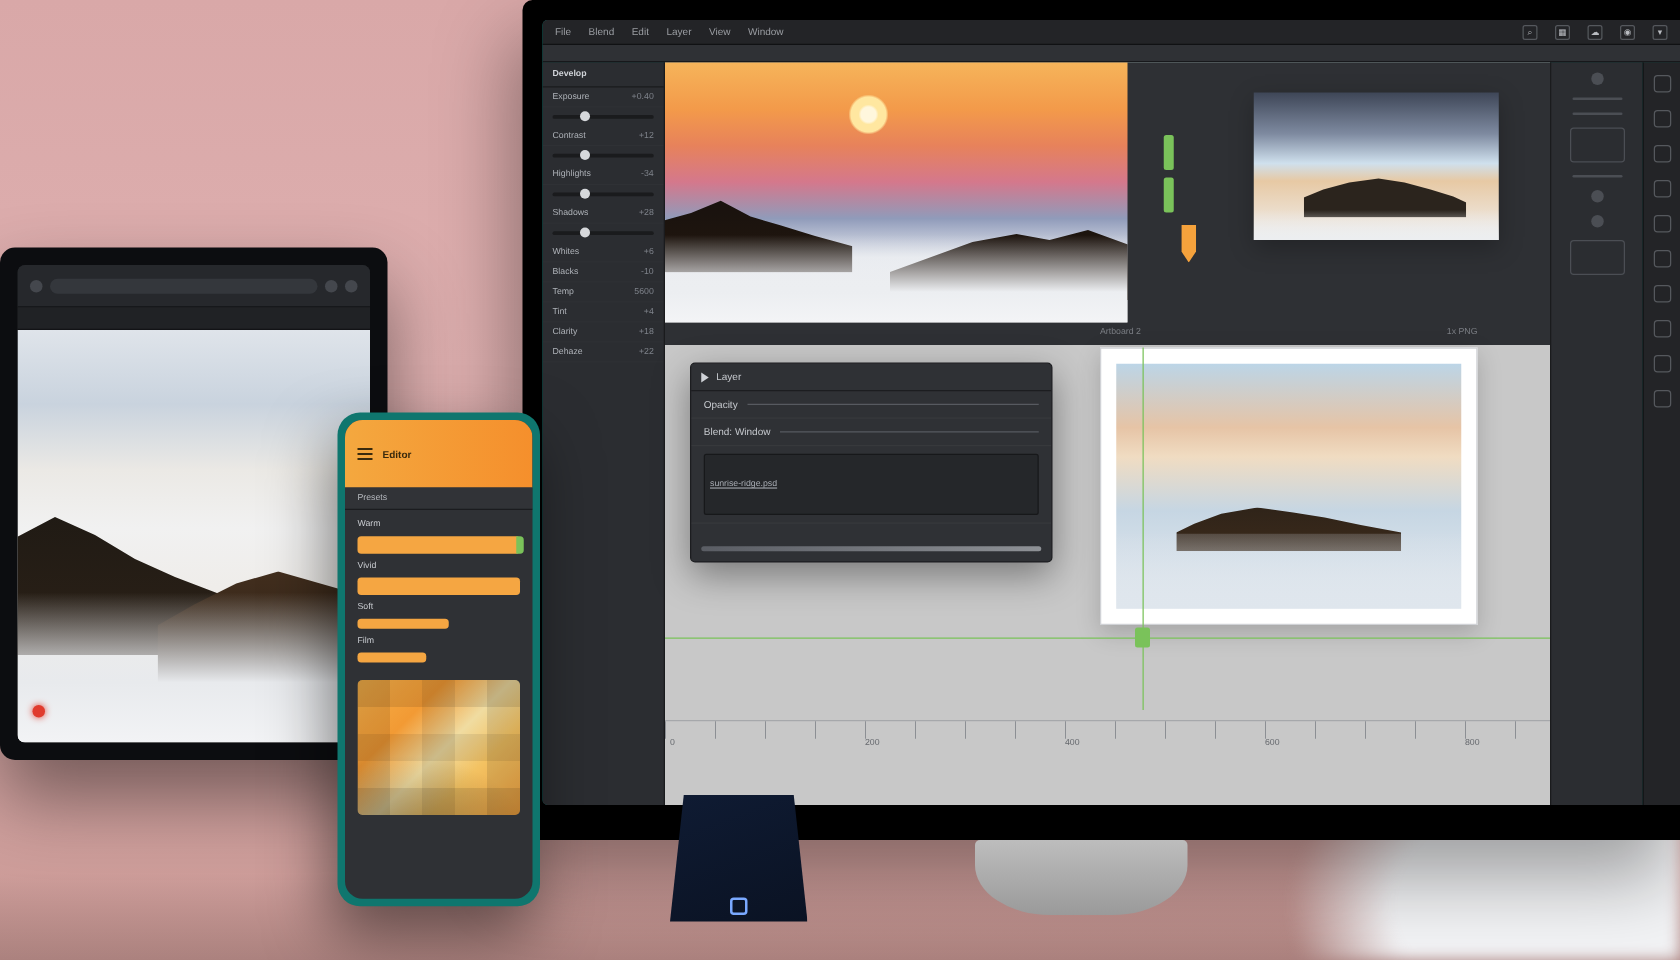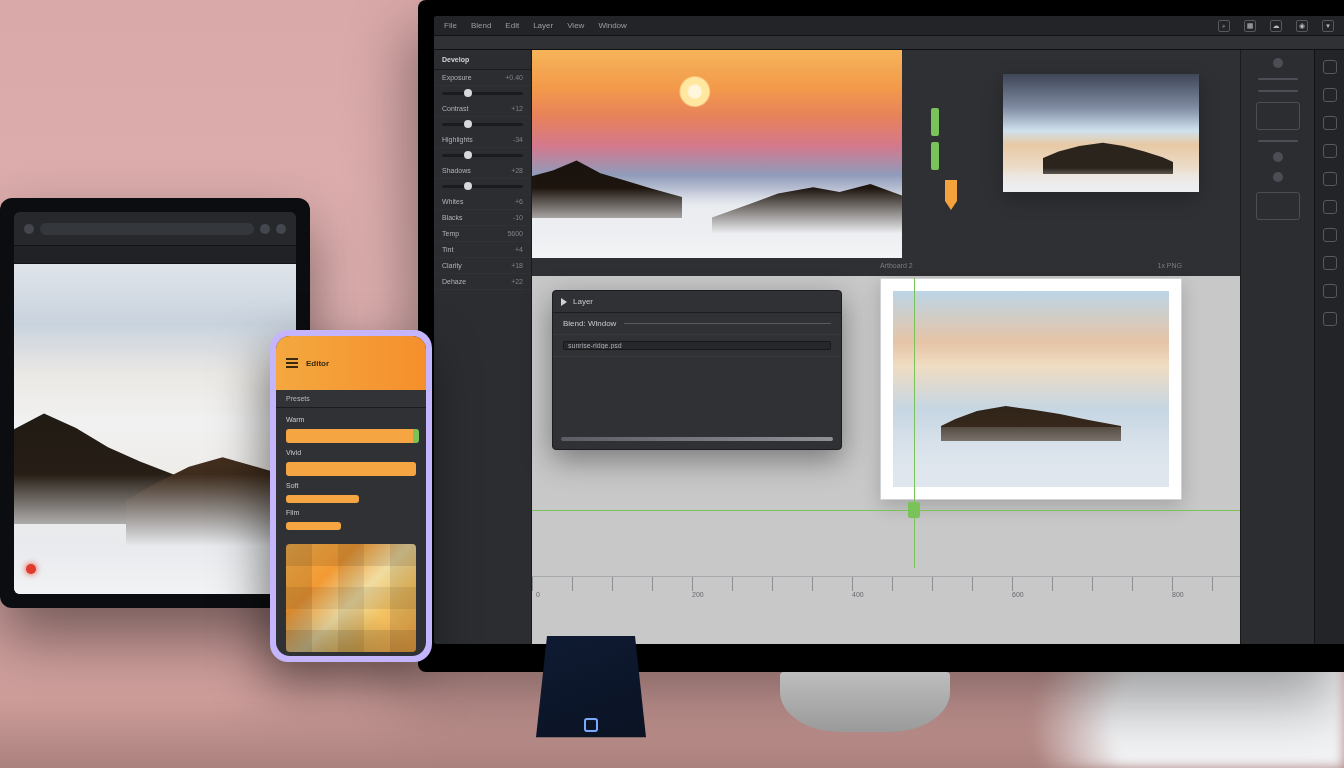--- a/index.html
+++ b/index.html
@@ -91,21 +91,21 @@
   .float-panel{
     position:absolute; left:20px; top:240px; width:290px; height:160px;
     background:#2f3135; border:1px solid #1c1d20; border-radius:4px;
     box-shadow:0 10px 30px rgba(0,0,0,.4);
     font-size:8px; color:#c6c9ce;
   }
   .float-panel .fp-head{padding:6px 8px; border-bottom:1px solid #1c1d20; display:flex; align-items:center; gap:6px;}
   .float-panel .fp-head .play{width:0;height:0;border-left:6px solid #cfd2d7;border-top:4px solid transparent;border-bottom:4px solid transparent;}
   .float-panel .fp-row{padding:6px 10px; border-bottom:1px solid rgba(255,255,255,.04); display:flex; align-items:center; gap:8px;}
   .float-panel .dash{flex:1;height:1px;border-top:1px solid #575a60;}
-  .float-panel input[type=text]{flex:1;background:#25272a;border:1px solid #17181a;color:#a9adb4;font-size:7px;padding:0 4px;border-radius:2px;text-decoration:underline;}
+  .float-panel input[type=text]{flex:1;background:#25272a;border:1px solid #17181a;color:#a9adb4;font-size:7px;padding:20px 4px;border-radius:2px;text-decoration:underline;}
   .float-panel .fp-foot{position:absolute;left:8px;right:8px;bottom:8px;height:4px;background:linear-gradient(90deg,#5a5d64,#8e9196);border-radius:2px;}
 
   
   .frame{
     position:absolute; right:58px; top:228px; width:302px; height:222px;
     background:#ffffff; border:1px solid #d0d2d6; box-shadow:0 6px 18px rgba(0,0,0,.18);
     padding:12px;
   }
   .frame-label-row{position:absolute; right:58px; top:212px; width:302px; height:14px; font-size:7px; color:#7b7e84; display:flex; justify-content:space-between;}
   .frame .img{
@@ -167,22 +167,22 @@
     background:linear-gradient(180deg,#1f1a14,#2c2117);
     clip-path:polygon(0 100%,0 36%,14% 22%,30% 8%,46% 20%,62% 36%,78% 48%,100% 62%,100% 100%);}
   .tablet-screen .t-img .m2{position:absolute;right:-40px;bottom:48px;width:210px;height:120px;
     background:linear-gradient(180deg,#4a3320,#2c2117);
     clip-path:polygon(0 100%,0 62%,14% 48%,30% 34%,46% 26%,62% 34%,78% 42%,100% 54%,100% 100%);}
   .tablet-screen .t-img .fog{position:absolute;left:0;right:0;bottom:0;height:120px;background:linear-gradient(180deg,rgba(240,241,243,0),#e8eaed 60%,#f2f3f5);}
   .rec-dot{position:absolute;width:10px;height:10px;border-radius:50%;background:#e03b2d;box-shadow:0 0 6px #e03b2d;}
 
   
   .phone{
-    position:absolute; left:270px; top:330px; width:162px; height:332px;
-    background:#c4b5fd; border-radius:18px; box-shadow:-6px 22px 50px rgba(0,0,0,.5);
+    position:absolute; left:270px; top:330px; width:162px; height:395px;
+    background:#0f766e; border-radius:18px; box-shadow:-6px 22px 50px rgba(0,0,0,.5);
     overflow:hidden;
   }
   .phone-screen{position:absolute; inset:6px; border-radius:14px; overflow:hidden; background:#2f3135;}
   .p-head{
     height:54px;
     background:linear-gradient(90deg,#f4a83f,#f58f2c);
     display:flex; align-items:center; padding:0 10px; gap:8px;
     font-size:8px; color:#3a2a0d;
   }
   .p-head .burger{width:12px;height:10px;background:repeating-linear-gradient(180deg,#3a2a0d 0 2px,transparent 2px 4px);}
@@ -312,20 +312,24 @@
           <div class="rock"></div>
           <div class="fog"></div>
         </div>
 
         <div class="float-panel">
           <div class="fp-head">
             <span class="play"></span>
             <span>Layer</span>
           </div>
           <div class="fp-row">
+              <span>Opacity</span>
+              <span class="dash"></span>
+            </div>
+          <div class="fp-row">
               <span>Blend: Window</span>
               <span class="dash"></span>
             </div>
           <div class="fp-row">
             <input type="text" value="sunrise-ridge.psd" style="">
           </div>
           <div class="fp-foot"></div>
         </div>
 
         <div class="frame-label-row">

